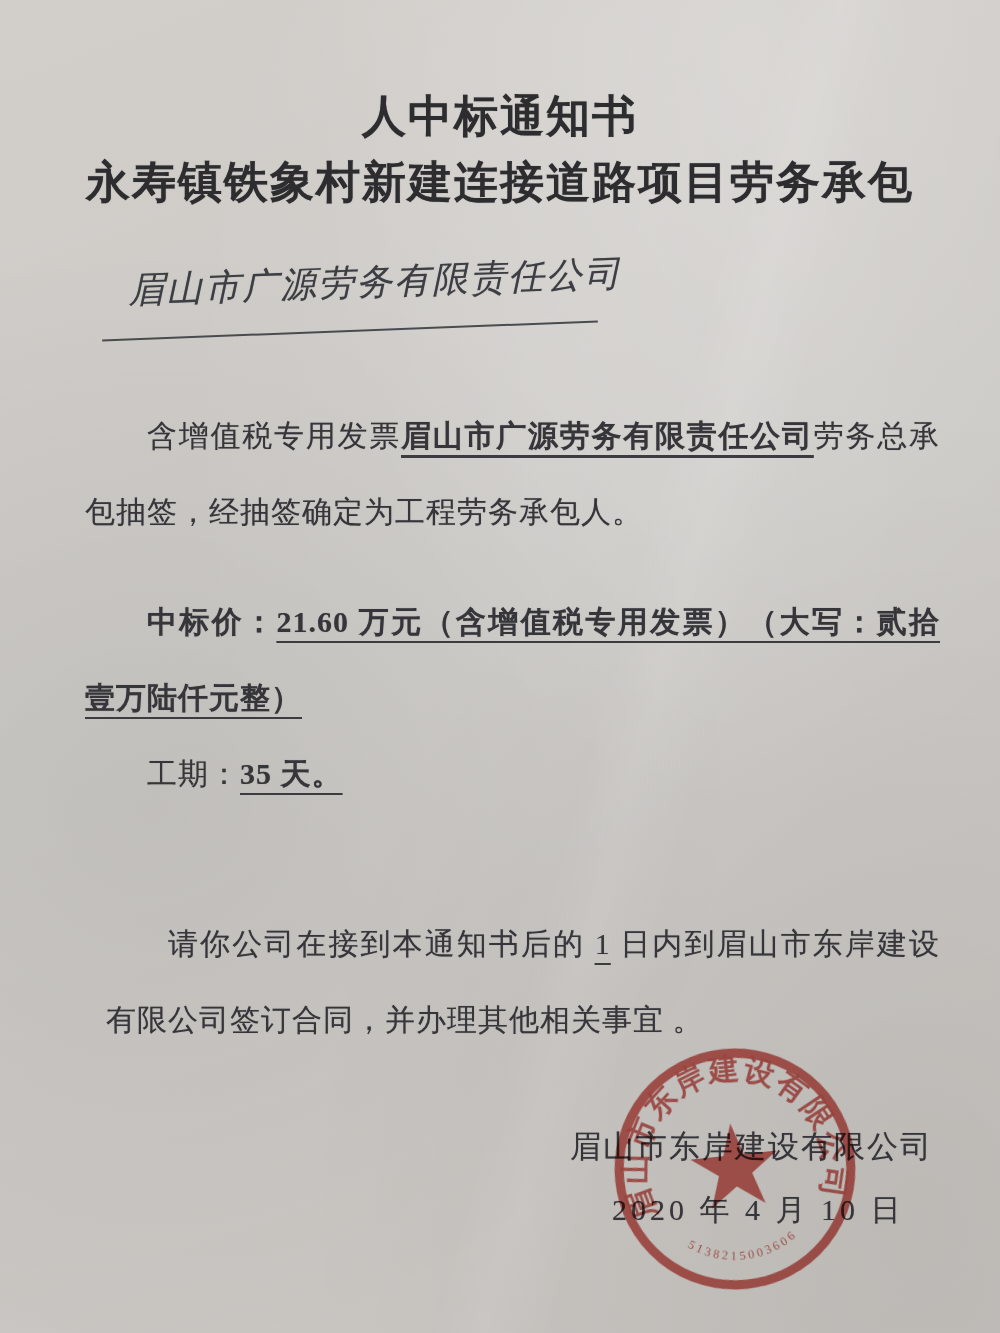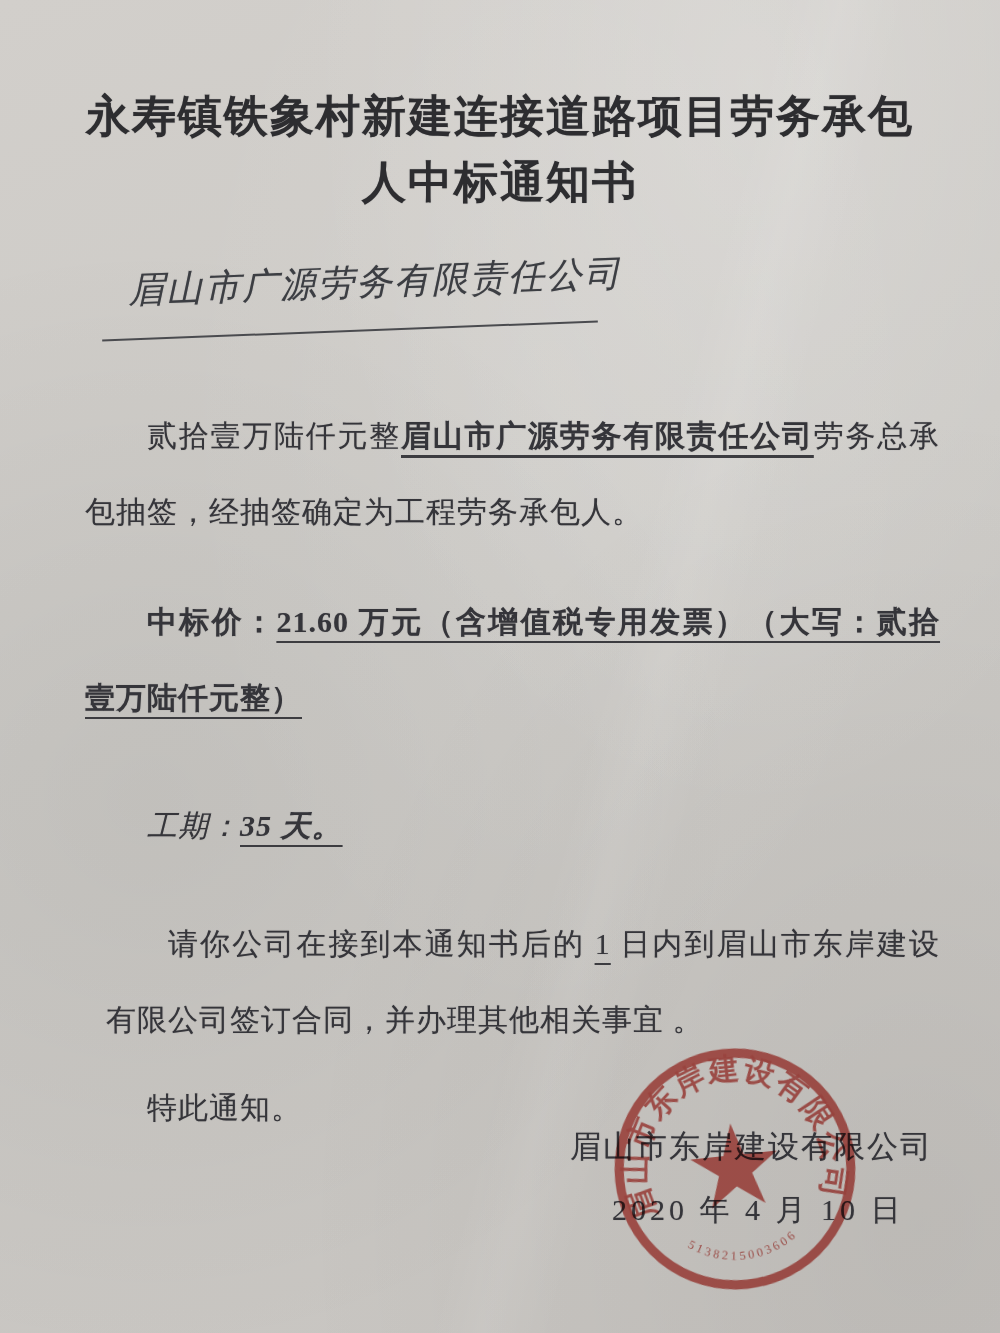--- a/index.html
+++ b/index.html
@@ -46,21 +46,21 @@
   .b{font-weight:700;}
   .u{
     text-decoration:underline;
     text-decoration-thickness:2px;
     text-underline-offset:9px;
     text-decoration-color:#3c3c40;
   }
   .u-thick{text-decoration-thickness:3px;}
   .p1{top:398px;}
   .p-price{top:584px;}
-  .p-duration{top:788px;font-style:italic;}
+  .p-duration{top:736px;}
   .p-notice{top:906px;margin-left:21px;}
   .p-closing{top:1070px;}
   .issuer{
     position:absolute;left:570px;top:1126px;
     font-size:31px;letter-spacing:2px;
     text-shadow:0 0 1px rgba(53,53,58,0.40);
     white-space:nowrap;
   }
   .date{
     position:absolute;left:612px;top:1190px;
@@ -77,36 +77,35 @@
   }
   .seal svg{width:100%;height:100%;}
   .seal text{font-family:"Liberation Serif", serif;}
 </style>
 </head>
 <body>
 
 <div class="page">
 
   <div class="title">
+    <div>人中标通知书</div>
     <div>永寿镇铁象村新建连接道路项目劳务承包</div>
-    <div>人中标通知书</div>
   </div>
 
   <div class="handwrite">眉山市广源劳务有限责任公司</div>
   <div class="handwrite-line"></div>
 
-  <div class="para indent p1"><span>贰拾壹万陆仟元整</span><span class="b u u-thick">眉山市广源劳务有限责任公司</span><span>劳务总承包抽签，经抽签确定为工程劳务承包人。</span></div>
+  <div class="para indent p1"><span>含增值税专用发票</span><span class="b u u-thick">眉山市广源劳务有限责任公司</span><span>劳务总承包抽签，经抽签确定为工程劳务承包人。</span></div>
 
   <div class="para indent p-price"><span class="b">中标价：</span><span class="b u">21.60 万元（含增值税专用发票）（大写：贰拾壹万陆仟元整）</span></div>
 
   <div class="para indent p-duration"><span>工期：</span><span class="b u">35 天。</span></div>
 
   <div class="para indent p-notice"><span>请你公司在接到本通知书后的 </span><span class="u">1</span><span> 日内到眉山市东岸建设有限公司签订合同，并办理其他相关事宜 。</span></div>
 
-  <div class="para indent p-closing">特此通知。</div>
 
   <div class="issuer">眉山市东岸建设有限公司</div>
 
   <div class="date">2020 年 4 月 10 日</div>
 
   <div class="seal">
     <svg viewBox="0 0 250 250" xmlns="http://www.w3.org/2000/svg">
       <defs>
         <path id="arcTop" d="M 45.3,162.2 A 88,88 0 1 1 204.7,162.2" fill="none"></path>
         <path id="arcBottom" d="M 54.6,181.6 A 92,92 0 0 0 195.4,181.6" fill="none"></path>

